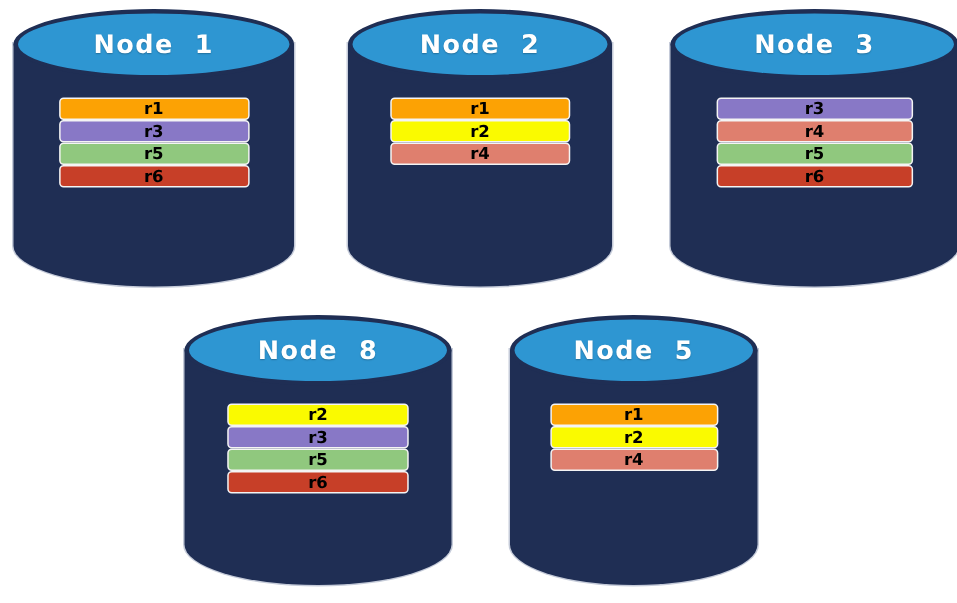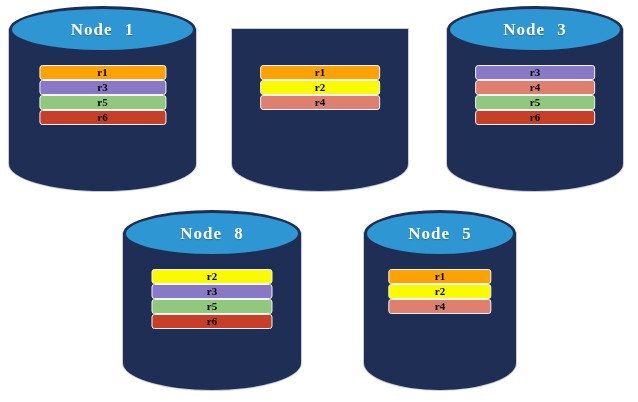--- a/index.html
+++ b/index.html
@@ -7,31 +7,30 @@
     padding: 0;
     background: #ffffff;
     font-family: "DejaVu Sans", "Liberation Sans", sans-serif;
   }
   .canvas {
     position: relative;
     width: 638px;
     height: 402px;
     background: #ffffff;
     overflow: hidden;
-    font-family: Liberation Serif, serif;
   }
   .node {
     position: absolute;
   }
   
   .node-1 { left: 9px;   top: 6px;   width: 187px; height: 185px; }
   .node-2 { left: 232px; top: 6px;   width: 176px; height: 185px; }
-  .node-3 { left: 447px; top: 6px;   width: 176px; height: 185px; }
+  .node-3 { left: 447px; top: 6px;   width: 192px; height: 185px; }
   .node-4 { left: 123px; top: 210px; width: 178px; height: 180px; }
-  .node-5 { left: 364px; top: 210px; width: 152px; height: 180px; }
+  .node-5 { left: 340px; top: 210px; width: 152px; height: 180px; padding-left: 13px; }
 
   .cyl-body {
     position: absolute;
     left: 0; right: 0;
     top: 23px; bottom: 0;
     background: var(--body-color, #1f2e54);
     border-radius: 0 0 50% 50% / 0 0 27px 27px;
     box-shadow: 0 0 0 1px rgba(150,160,185,0.55);
   }
   .cyl-top {
@@ -94,20 +93,23 @@
       <div class="bars">
         <div class="bar" style="background: rgb(252, 162, 4);">r1</div>
         <div class="bar" style="background: rgb(136, 120, 198);">r3</div>
         <div class="bar" style="background: rgb(144, 200, 126);">r5</div>
         <div class="bar" style="background: rgb(199, 63, 40);">r6</div>
       </div>
     </div>
 
     <div class="node node-2">
       <div class="cyl-body"></div>
+      <div class="cyl-top">
+        <span class="node-title">Node 2</span>
+      </div>
       <div class="bars">
         <div class="bar" style="background: rgb(252, 162, 4);">r1</div>
         <div class="bar" style="background: rgb(250, 250, 0);">r2</div>
         <div class="bar" style="background: rgb(223, 127, 110);">r4</div>
       </div>
     </div>
 
     <div class="node node-3">
       <div class="cyl-body"></div>
       <div class="cyl-top">

